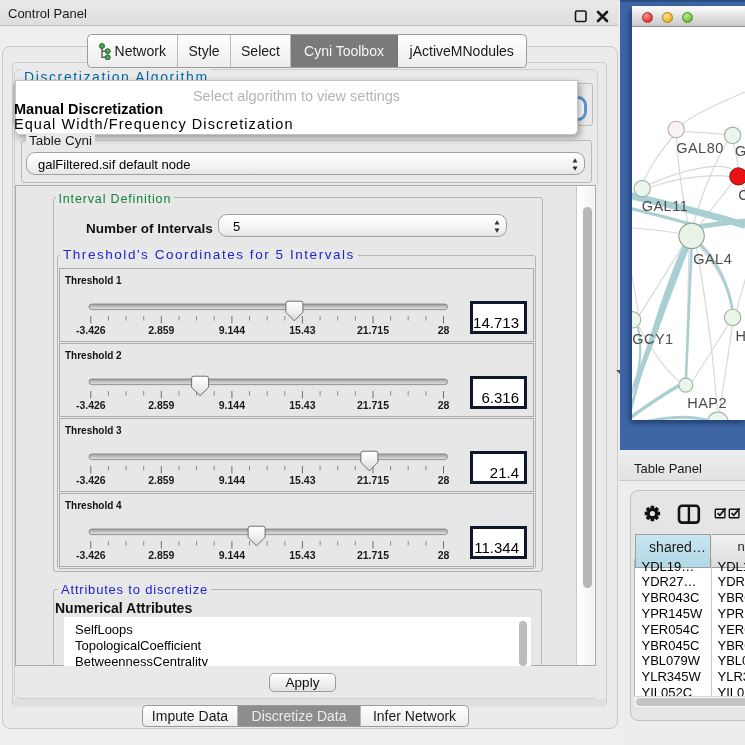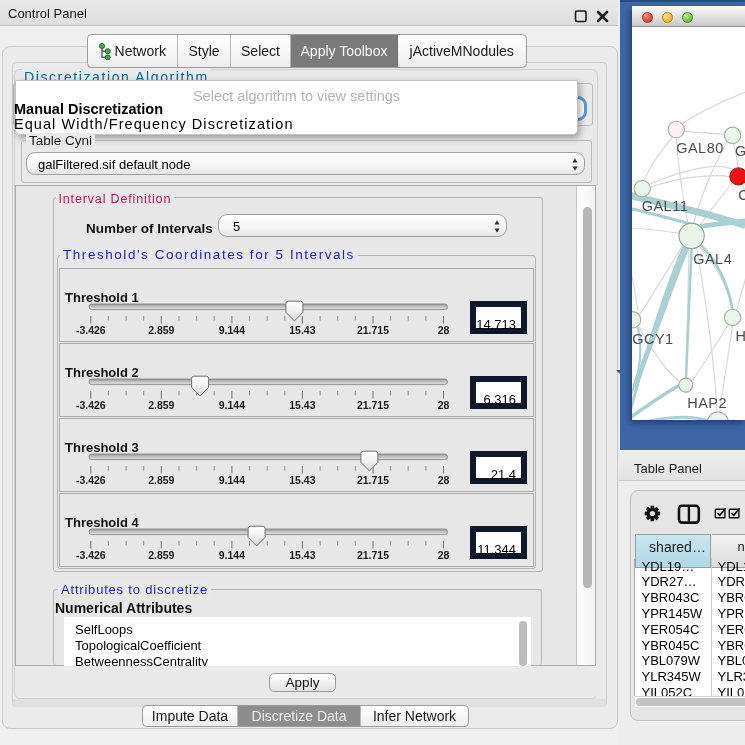--- a/index.html
+++ b/index.html
@@ -35,27 +35,27 @@
 #combo1 { left:26px; top:152px; width:559px; height:23px; }
 #combo2 { left:218px; top:214px; width:289px; height:23px; }
 .combo svg { position:absolute; }
 
 #scrollpane { position:absolute; left:15px; top:185px; width:581px; height:481px; border:1px solid #ababab; background:#e7e7e7; }
 #vsb { position:absolute; left:576px; top:186px; width:19px; height:479px; background:linear-gradient(90deg,#ffffff,#f2f2f2); border-left:1px solid #c9c9c9; }
 #vsbthumb { position:absolute; left:582.5px; top:207px; width:9px; height:381px; background:#b7b7b7; border-radius:4.5px; }
 .group { position:absolute; border:1px solid #b5b5b5; border-radius:3px; }
 .glabel { position:absolute; padding:0 3px; background:#e8e8e8; white-space:nowrap; }
 #ivgroup { left:53px; top:197px; width:489.5px; height:375px; }
-#ivlabel { left:55.5px; top:192px; font-size:12.5px; letter-spacing:0.85px; color:#be185d; }
+#ivlabel { left:55.5px; top:192px; font-size:12.5px; letter-spacing:0.85px; color:#15803d; }
 #noi { position:absolute; left:86px; top:221px; font-size:13.5px; font-weight:bold; color:#111; }
 #thgroup { left:57px; top:254.5px; width:479px; height:314.5px; }
 #thlabel { left:60px; top:247px; font-size:13.5px; letter-spacing:1.55px; color:#2222cc; }
 .thpanel { position:absolute; left:59px; width:474.5px; height:74px; border:1px solid #ababab; background:#e7e7e7; }
-.thlabel { position:absolute; left:5px; top:21px; font-size:13px; font-weight:bold; color:#111; }
-.valbox { position:absolute; left:470px; width:57px; height:33.5px; background:#ffffff; border:6px solid #0f172a; font-size:13px; color:#000; text-align:right; padding:10px 5px 0 0; }
+.thlabel { position:absolute; left:5px; top:6px; font-size:10px; font-weight:bold; color:#111; }
+.valbox { position:absolute; left:470px; width:57px; height:33.5px; background:#ffffff; border:3px solid #0f172a; font-size:15px; color:#000; text-align:right; padding:10px 5px 0 0; }
 #atgroup { left:52.5px; top:589px; width:489.5px; height:76px; border-bottom:none; }
 #atlabel { left:58px; top:582px; font-size:13px; letter-spacing:0.8px; color:#2222cc; }
 #numattr { position:absolute; left:55px; top:599.5px; font-size:14px; font-weight:bold; color:#111; }
 #listbox { position:absolute; left:64px; top:617px; width:467px; height:48.5px; background:#ffffff; font-size:13px; color:#000; overflow:hidden; padding-top:5px; }
 #listbox div { padding-left:11px; height:15.8px; line-height:15.8px; }
 #lbthumb { position:absolute; left:518.5px; top:621px; width:8.5px; height:44.5px; border-radius:4px; background:#bdbdbd; }
 
 #applybtn { position:absolute; left:269px; top:672.5px; width:67px; height:19px; border:1px solid #9c9c9c; border-radius:5px; background:linear-gradient(#ffffff,#e2e2e2); font-size:13.5px; color:#111; text-align:center; line-height:17px; }
 #bottabs { position:absolute; left:142px; top:705px; height:21.5px; display:flex; background:linear-gradient(#ffffff,#ededed); border:1px solid #9b9b9b; border-radius:4.5px; overflow:hidden; }
 #bottabs .seg { font-size:14px; color:#1a1a1a; display:flex; align-items:center; justify-content:center; border-right:1px solid #b9b9b9; white-space:nowrap; }
@@ -97,21 +97,21 @@
 <div id="bstrip"></div>
 <div id="toptabs">
 <div class="seg" style="width:90.5px"><svg width="12" height="17" viewBox="0 0 12 17" style="margin-right:4px;flex:none">
         <path d="M3 4.5 L3 15 M3 8.2 L7.5 8.2 M3 14.3 L7.5 14.3" stroke="#5c5c6e" stroke-width="1.4" fill="none"></path>
         <circle cx="3" cy="3" r="2.5" fill="#4aa550" stroke="#1e6b2a" stroke-width="1"></circle>
         <circle cx="8.7" cy="8.2" r="2.5" fill="#4aa550" stroke="#1e6b2a" stroke-width="1"></circle>
         <circle cx="8.7" cy="14.3" r="2.5" fill="#4aa550" stroke="#1e6b2a" stroke-width="1"></circle>
       </svg>Network</div>
 <div class="seg" style="width:53px">Style</div>
 <div class="seg" style="width:60px">Select</div>
-<div class="seg sel" style="width:107px">Apply Toolbox</div>
+<div class="seg sel" style="width:107px">Cyni Toolbox</div>
 <div class="seg" style="width:127.5px">jActiveMNodules</div>
 </div>
 <div id="discgroup"></div>
 <div id="disclabel">Discretization Algorithm</div>
 <div id="ghostcombo"></div>
 <div id="popup">
  <div class="r0">Select algorithm to view settings</div>
  <div class="r1">Manual Discretization</div>
  <div class="r2">Equal Width/Frequency Discretization</div>
 </div>

